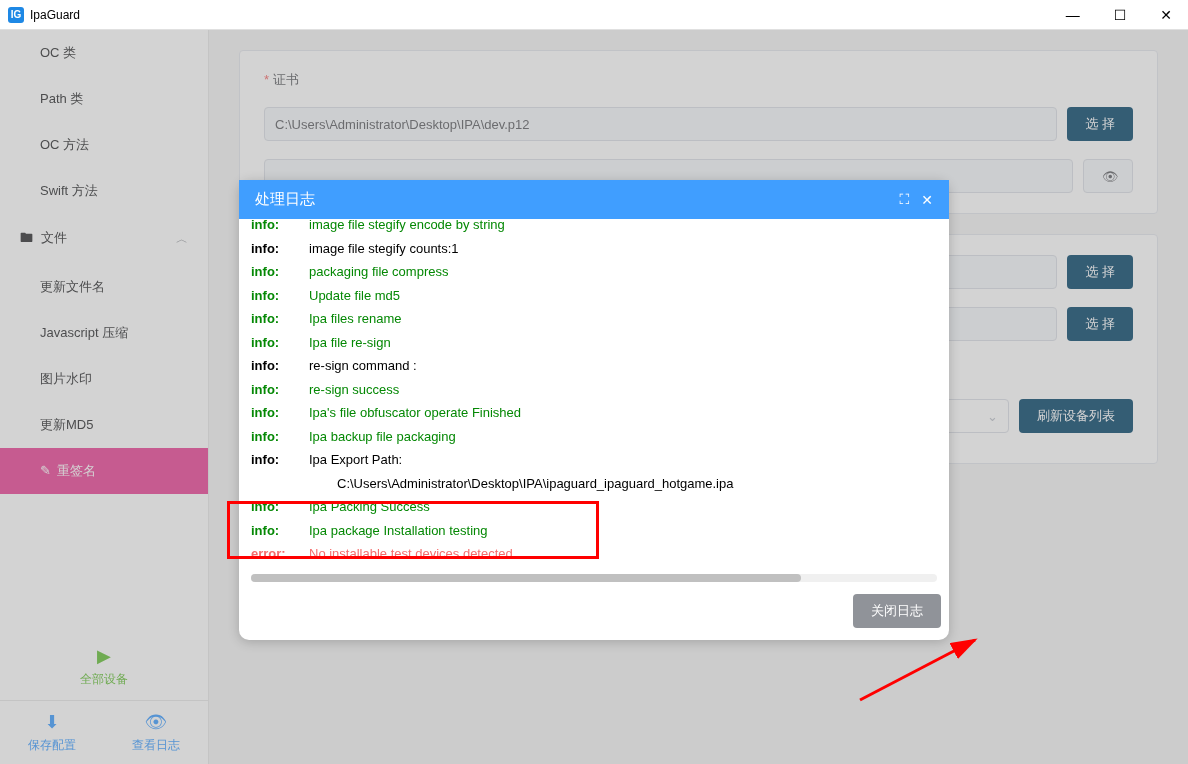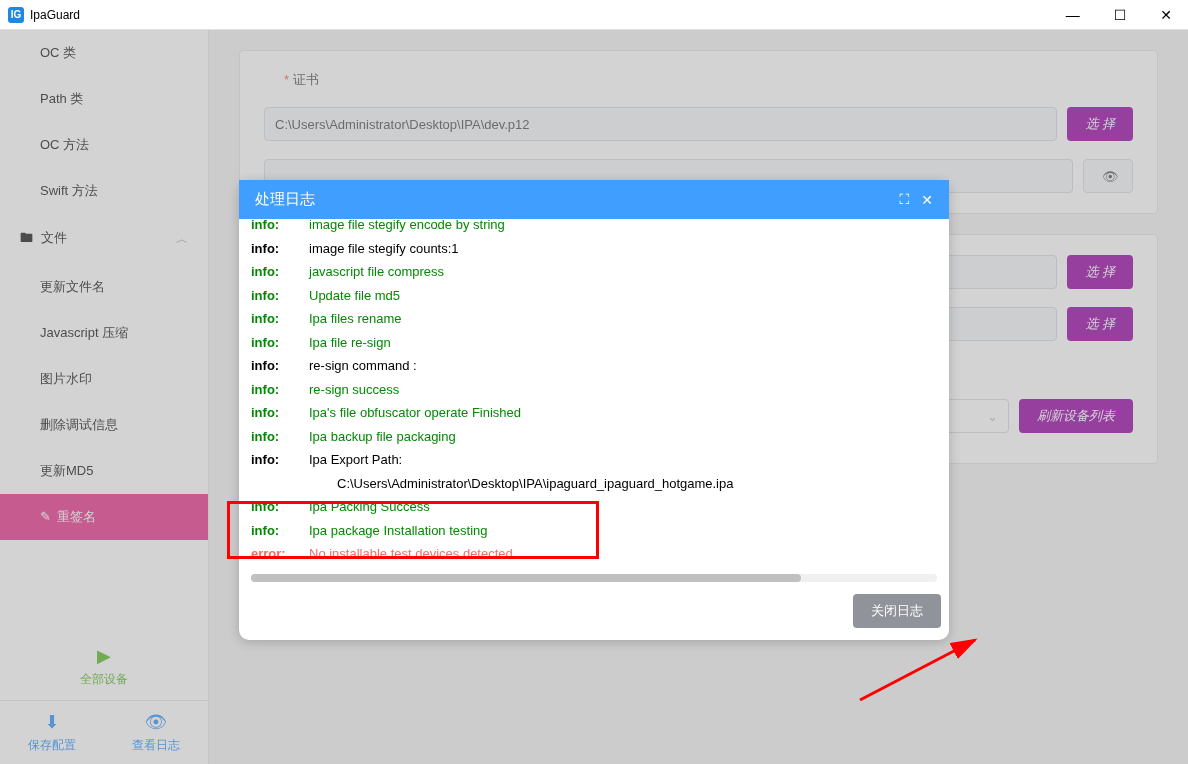--- a/index.html
+++ b/index.html
@@ -27,26 +27,26 @@
     
     .sidebar-bottom { display: flex; border-top: 1px solid #e8e8e8; }
     .sidebar-bottom-btn { flex: 1; text-align: center; padding: 10px 0; cursor: pointer; color: #409eff; font-size: 12px; }
     .sidebar-bottom-btn .icon { display: block; font-size: 18px; margin-bottom: 4px; }
     
     .main { flex: 1; background: #f5f5f5; padding: 20px 30px; overflow-y: auto; position: relative; }
     
     .card { background: #fff; border: 1px solid #e4e7ed; border-radius: 4px; padding: 20px 24px; margin-bottom: 20px; }
     .form-row { display: flex; align-items: center; margin-bottom: 18px; }
     .form-row:last-child { margin-bottom: 0; }
-    .form-label { width: 90px; color: #606266; font-size: 13px; text-align: left; margin-left: 20px; }
+    .form-label { width: 90px; color: #606266; font-size: 13px; text-align: left; }
     .form-label .req { color: #f56c6c; margin-right: 4px; }
     .form-input { flex: 1; height: 34px; border: 1px solid #dcdfe6; border-radius: 4px; padding: 0 10px; font-size: 13px; background: #f5f7fa; color: #606266; }
     .form-input.select { display: flex; align-items: center; justify-content: space-between; background: #fff; }
     .btn { height: 34px; padding: 0 18px; border: none; border-radius: 4px; cursor: pointer; font-size: 13px; margin-left: 10px; }
-    .btn-primary { background: #a21caf; color: #fff; font-style: italic; }
+    .btn-primary { background: #0c4a6e; color: #fff; }
     .btn-view { background: #f5f7fa; border: 1px solid #dcdfe6; color: #606266; width: 50px; }
     
     .radio-group { display: flex; align-items: center; gap: 20px; }
     .radio-item { display: flex; align-items: center; gap: 6px; cursor: pointer; }
     .radio-dot { width: 14px; height: 14px; border-radius: 50%; border: 1px solid #409eff; display: inline-flex; align-items: center; justify-content: center; }
     .radio-dot.checked::after { content: ''; width: 6px; height: 6px; border-radius: 50%; background: #409eff; }
     .radio-dot.unchecked { border-color: #dcdfe6; }
     .radio-label.active { color: #409eff; }
     
     .bottom-label-row { display: flex; align-items: center; padding: 8px 0; }
@@ -113,23 +113,20 @@
       <div class="sidebar-item">
           <span>更新文件名</span>
         </div>
       <div class="sidebar-item">
           <span>Javascript 压缩</span>
         </div>
       <div class="sidebar-item">
           <span>图片水印</span>
         </div>
       <div class="sidebar-item">
-          <span>删除调试信息</span>
-        </div>
-      <div class="sidebar-item">
           <span>更新MD5</span>
         </div>
       <div class="sidebar-item active">
         <span><span style="margin-right:6px;">✎</span><span>重签名</span></span>
       </div>
     </div>
     <div class="sidebar-footer-action">
       <div class="play-icon">▶</div>
       <div class="play-label">全部设备</div>
     </div>
@@ -209,21 +206,21 @@
         <div class="log-line" style="margin-top: -10px;">
           <span class="log-level info-g">info:</span>
           <span class="log-msg green">image file stegify encode by string</span>
         </div>
         <div class="log-line">
           <span class="log-level info-b">info:</span>
           <span class="log-msg black">image file stegify counts:1</span>
         </div>
         <div class="log-line">
           <span class="log-level info-g">info:</span>
-          <span class="log-msg green">javascript file compress</span>
+          <span class="log-msg green">packaging file compress</span>
         </div>
         <div class="log-line">
           <span class="log-level info-g">info:</span>
           <span class="log-msg green">Update file md5</span>
         </div>
         <div class="log-line">
           <span class="log-level info-g">info:</span>
           <span class="log-msg green">Ipa files rename</span>
         </div>
         <div class="log-line">

